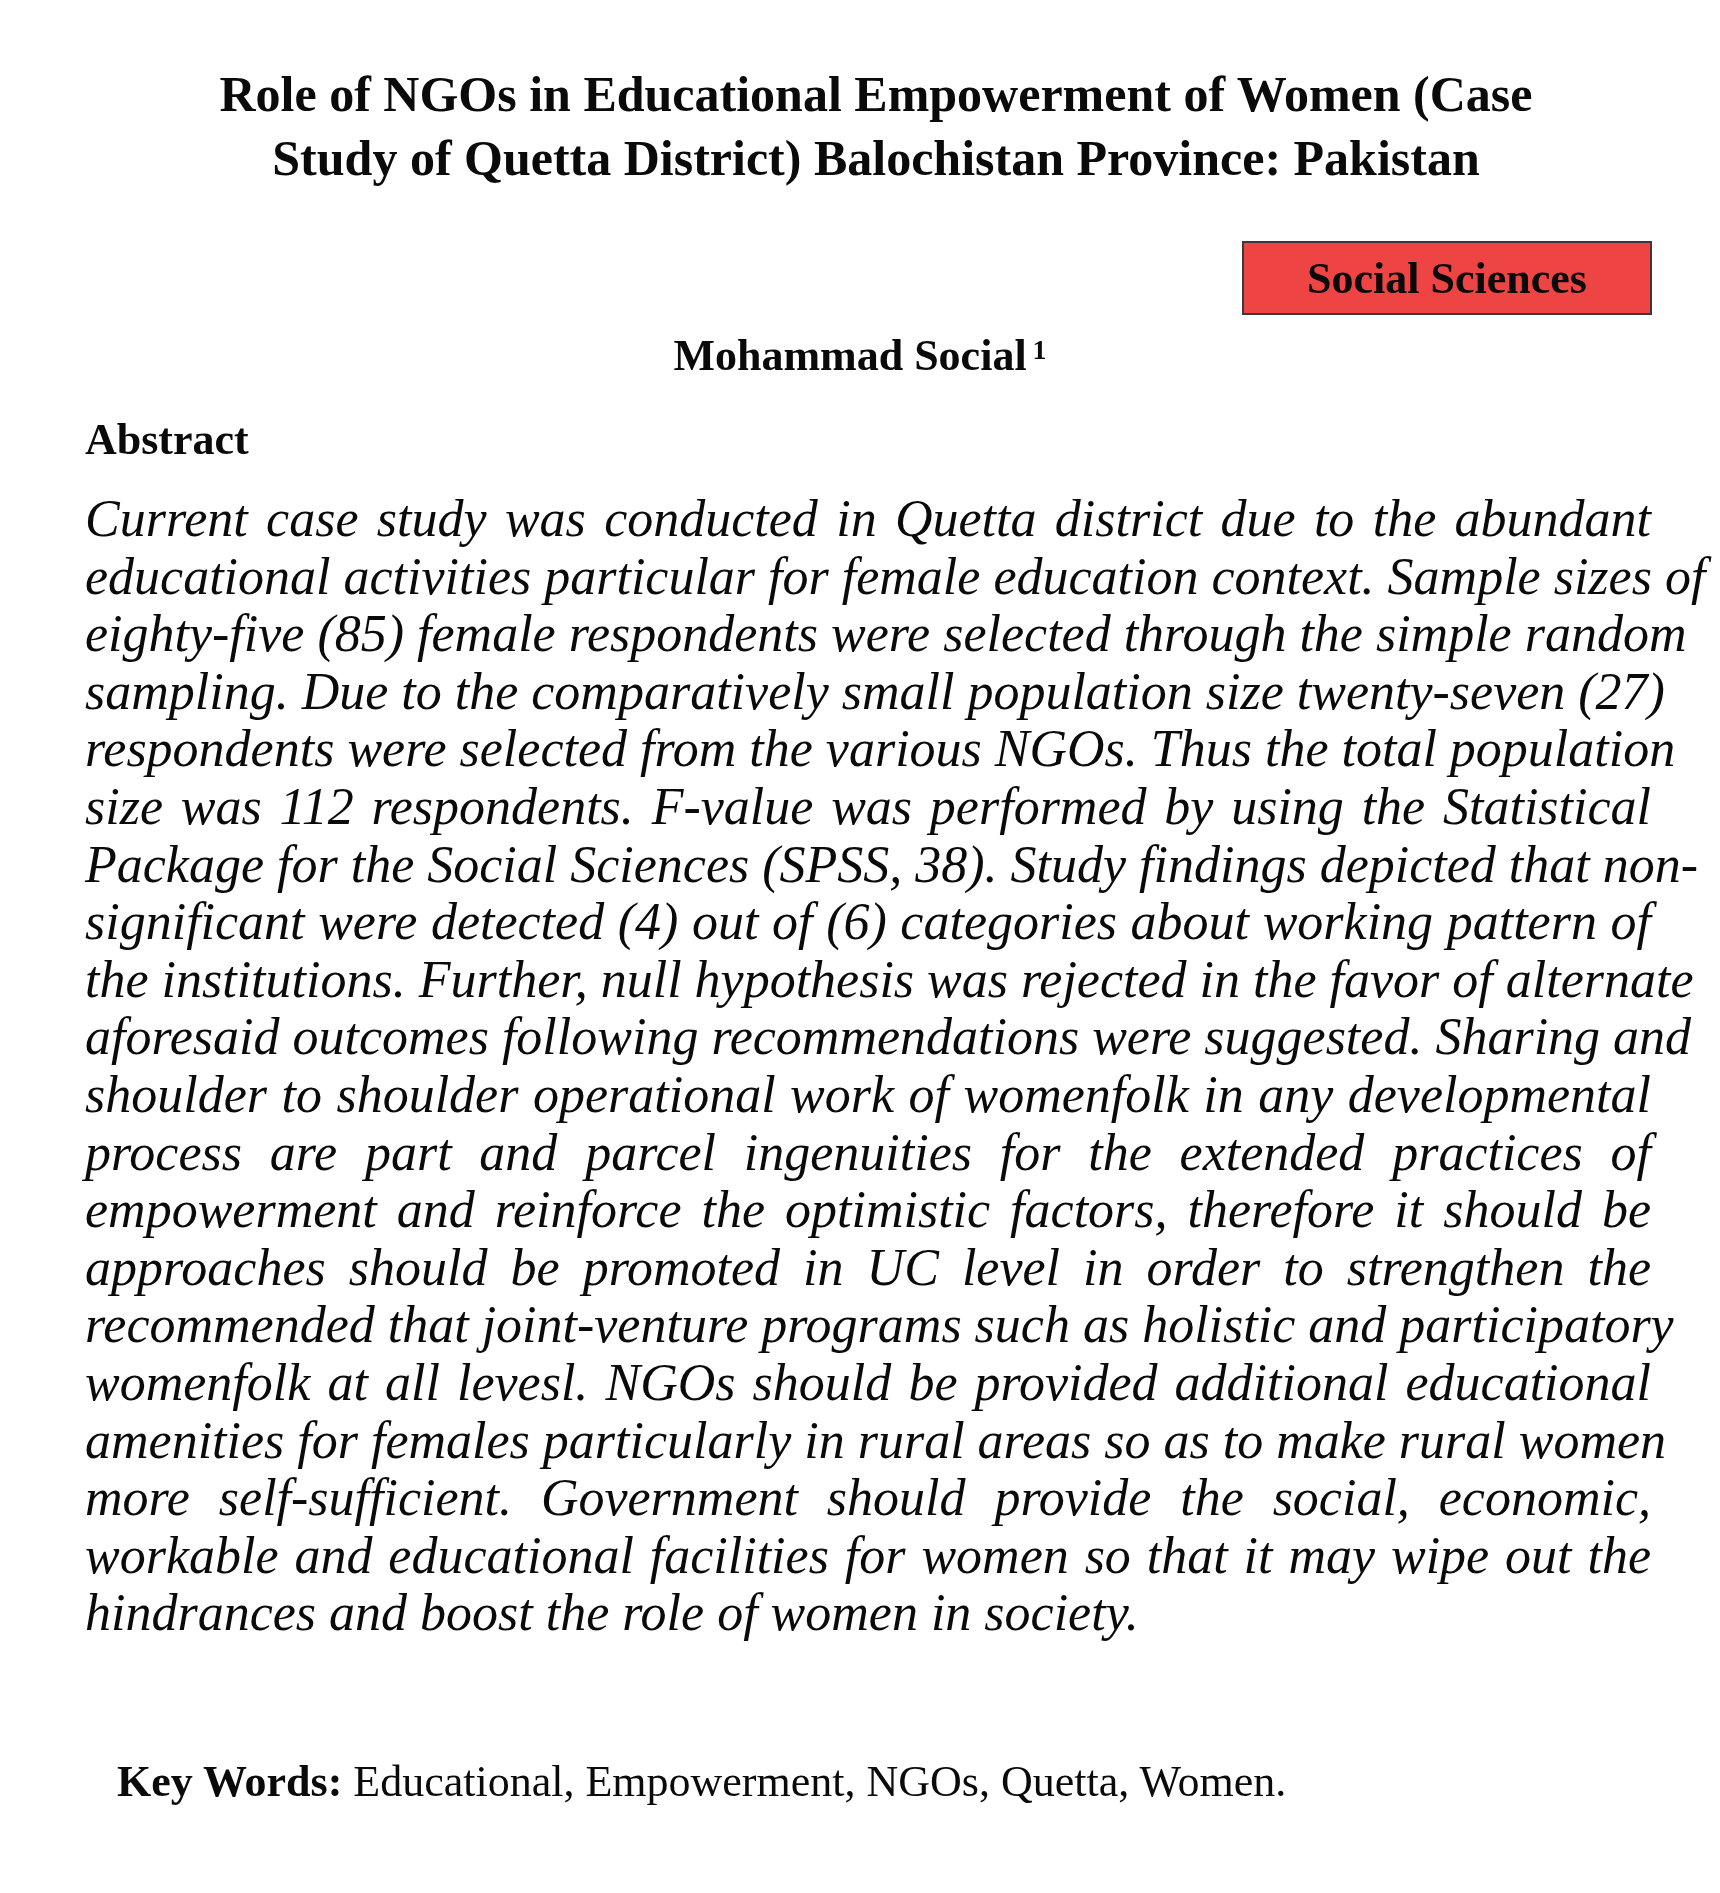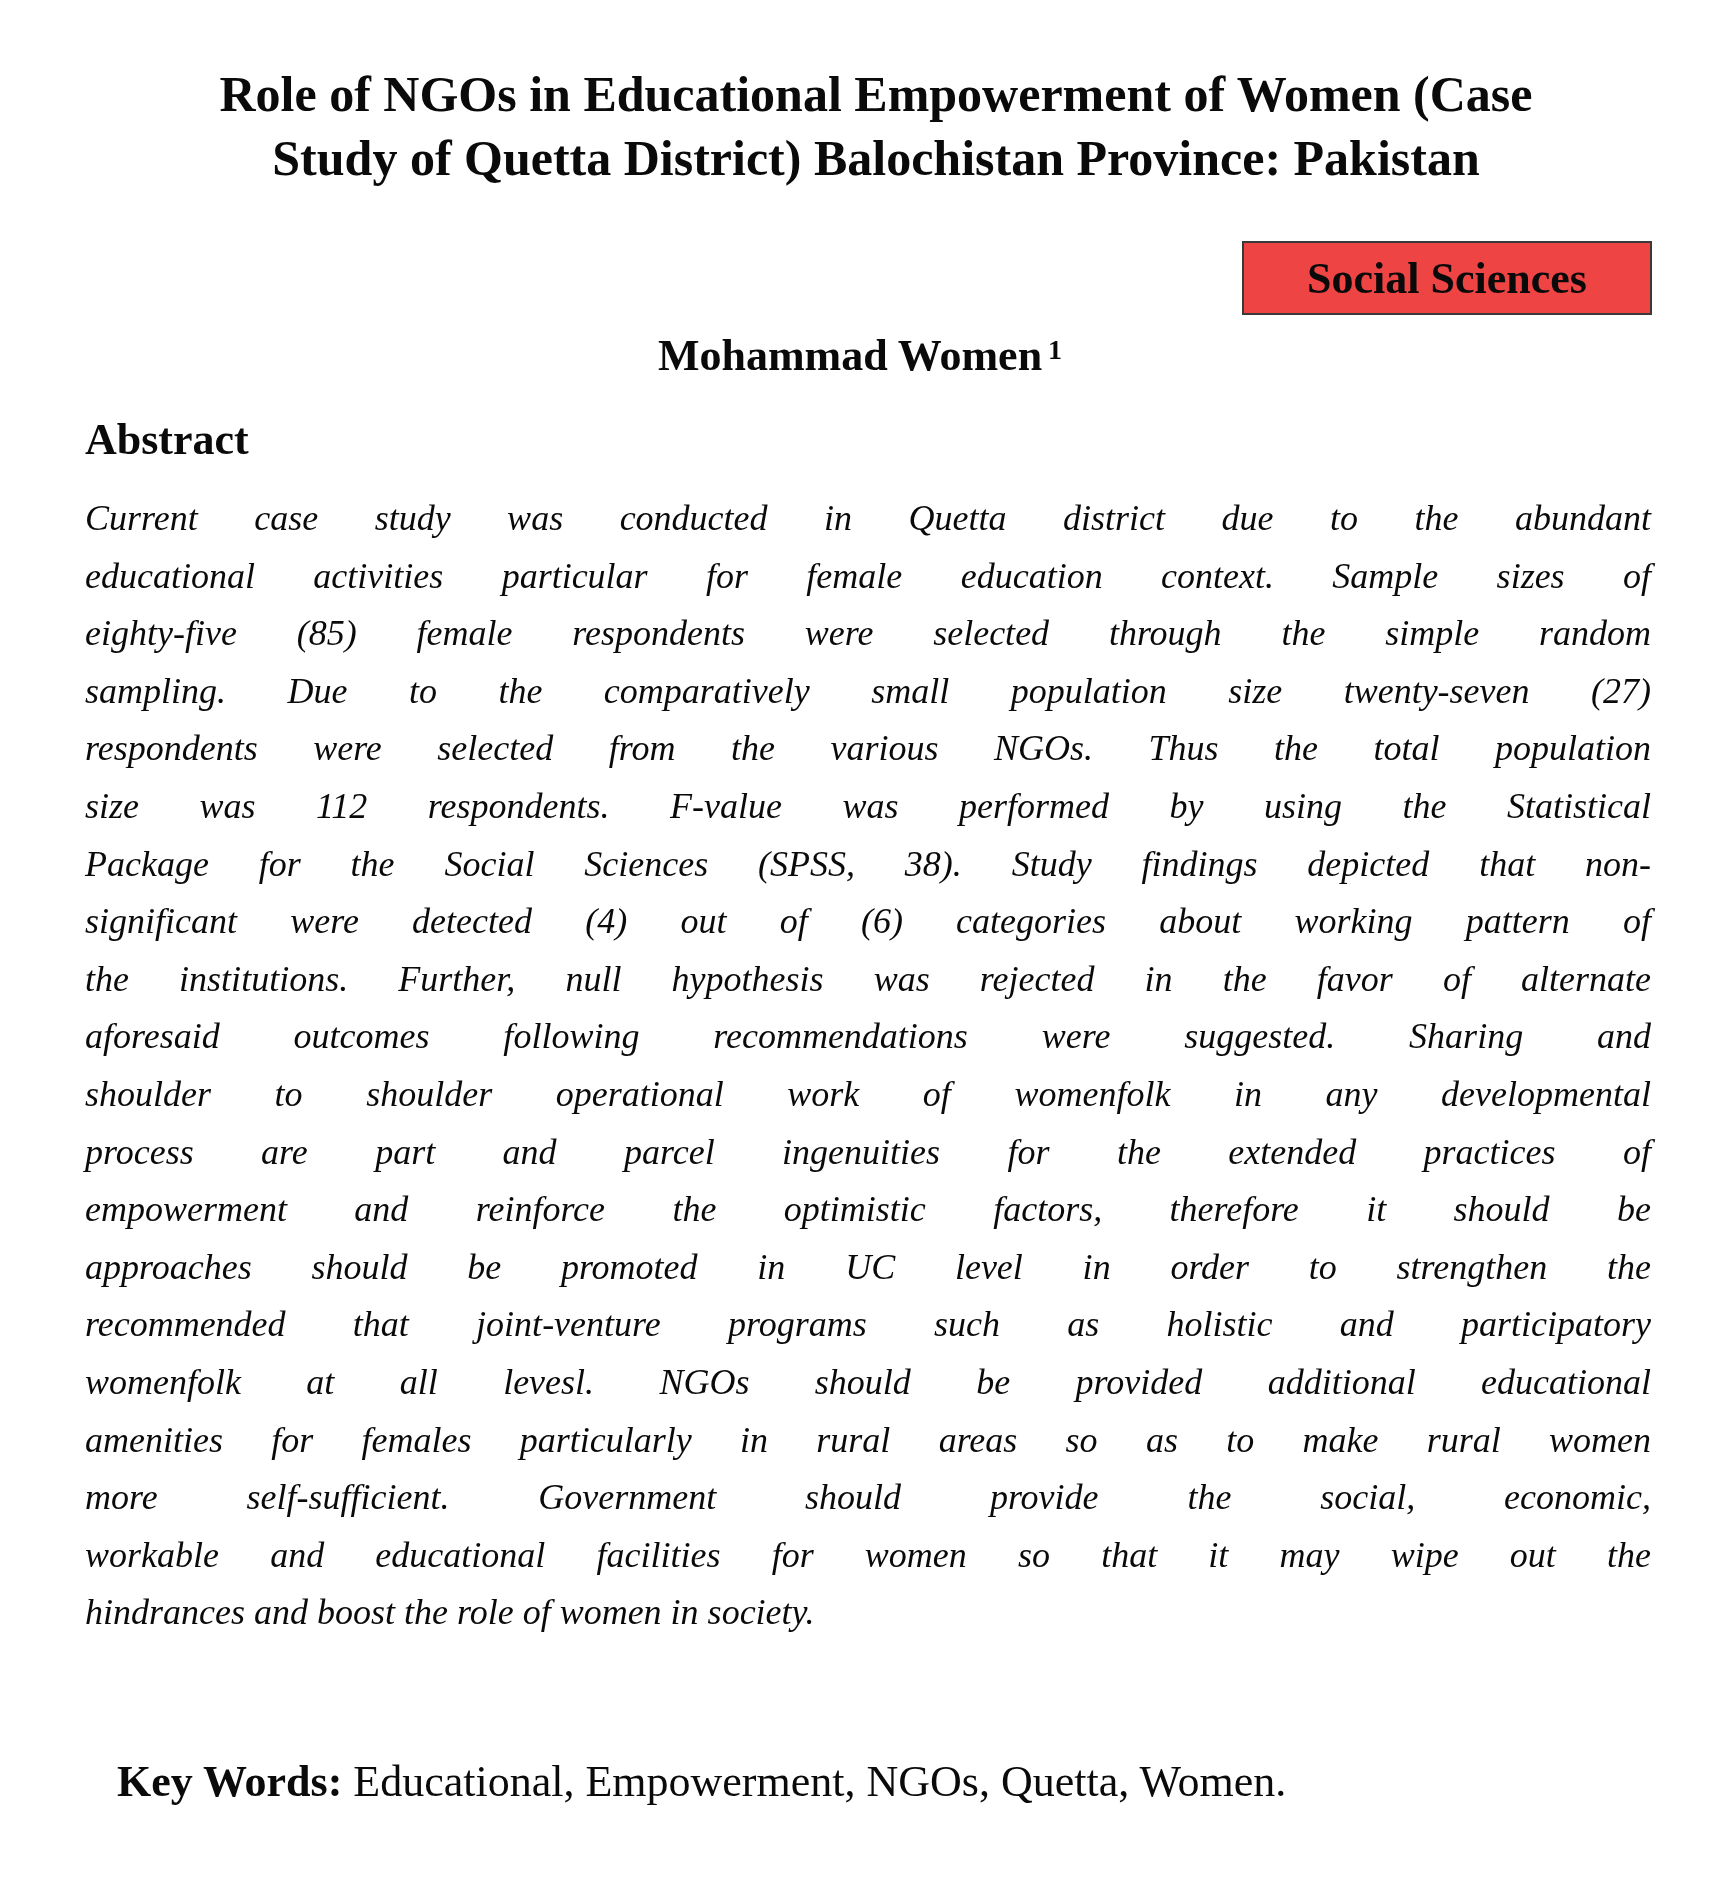--- a/index.html
+++ b/index.html
@@ -66,21 +66,21 @@
       font-size: 44px;
       line-height: 60px;
       margin: 0;
     }
     .abstract-body {
       position: absolute;
       left: 85px;
       top: 490px;
       width: 1566px;
       font-style: italic;
-      font-size: 36px;
+      font-size: 52px;
       line-height: 57.6px;
       text-align: justify;
       margin: 0;
     }
     .abstract-line {
       display: block;
       text-align: justify;
       text-align-last: justify;
       white-space: nowrap;
       height: 57.6px;
@@ -107,21 +107,21 @@
 <h1 class="title">
   <span>Role of NGOs in Educational Empowerment of Women (Case</span><br>
   <span>Study of Quetta District) Balochistan Province: Pakistan</span>
 </h1>
 
 <div class="category-box">
   <span>Social Sciences</span>
 </div>
 
 <div class="author">
-  <span>Mohammad Women</span><sup>1</sup>
+  <span>Mohammad Social</span><sup>1</sup>
 </div>
 
 <h2 class="abstract-heading">Abstract</h2>
 
 <div class="abstract-body">
   <span class="abstract-line">Current case study was conducted in Quetta district due to the abundant</span>
   <span class="abstract-line">educational activities particular for female education context. Sample sizes of</span>
   <span class="abstract-line">eighty-five (85) female respondents were selected through the simple random</span>
   <span class="abstract-line">sampling. Due to the comparatively small population size twenty-seven (27)</span>
   <span class="abstract-line">respondents were selected from the various NGOs. Thus the total population</span>

